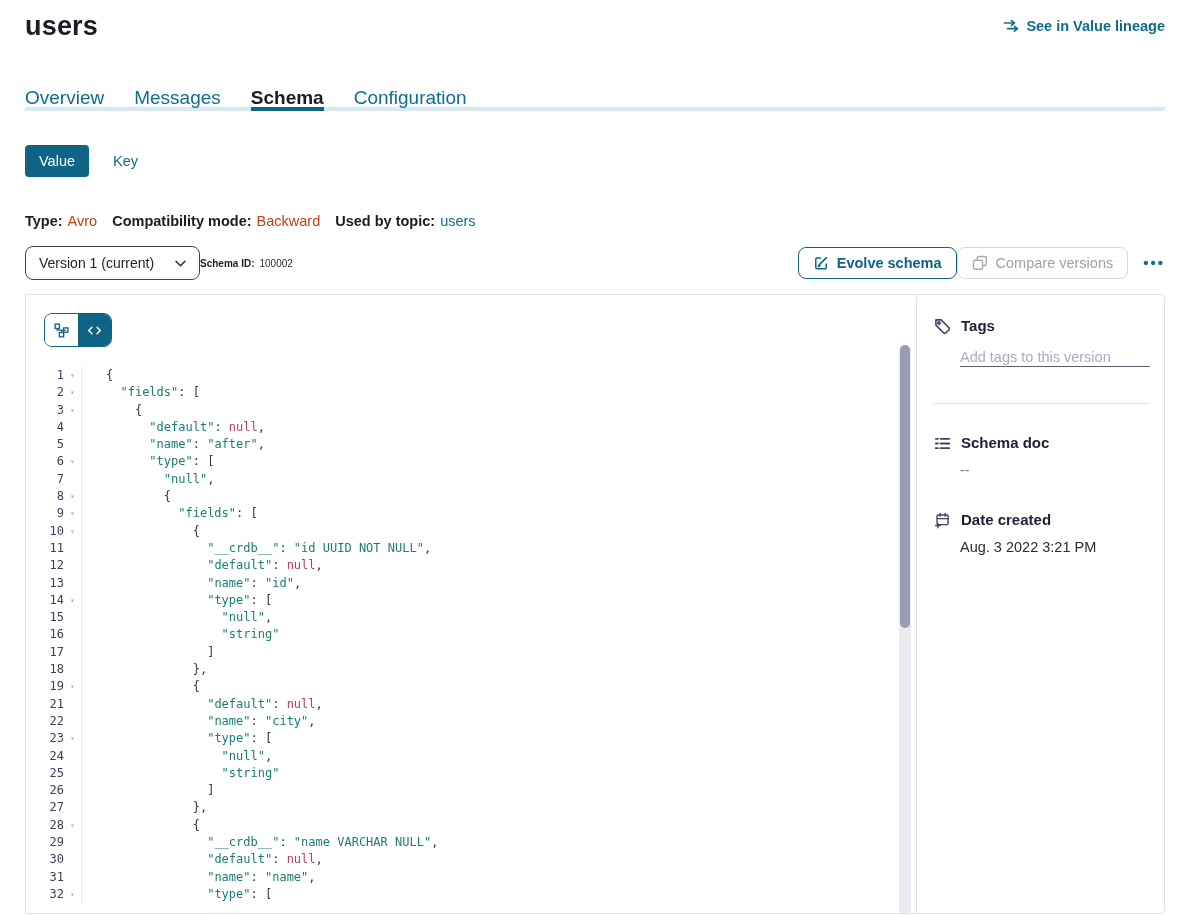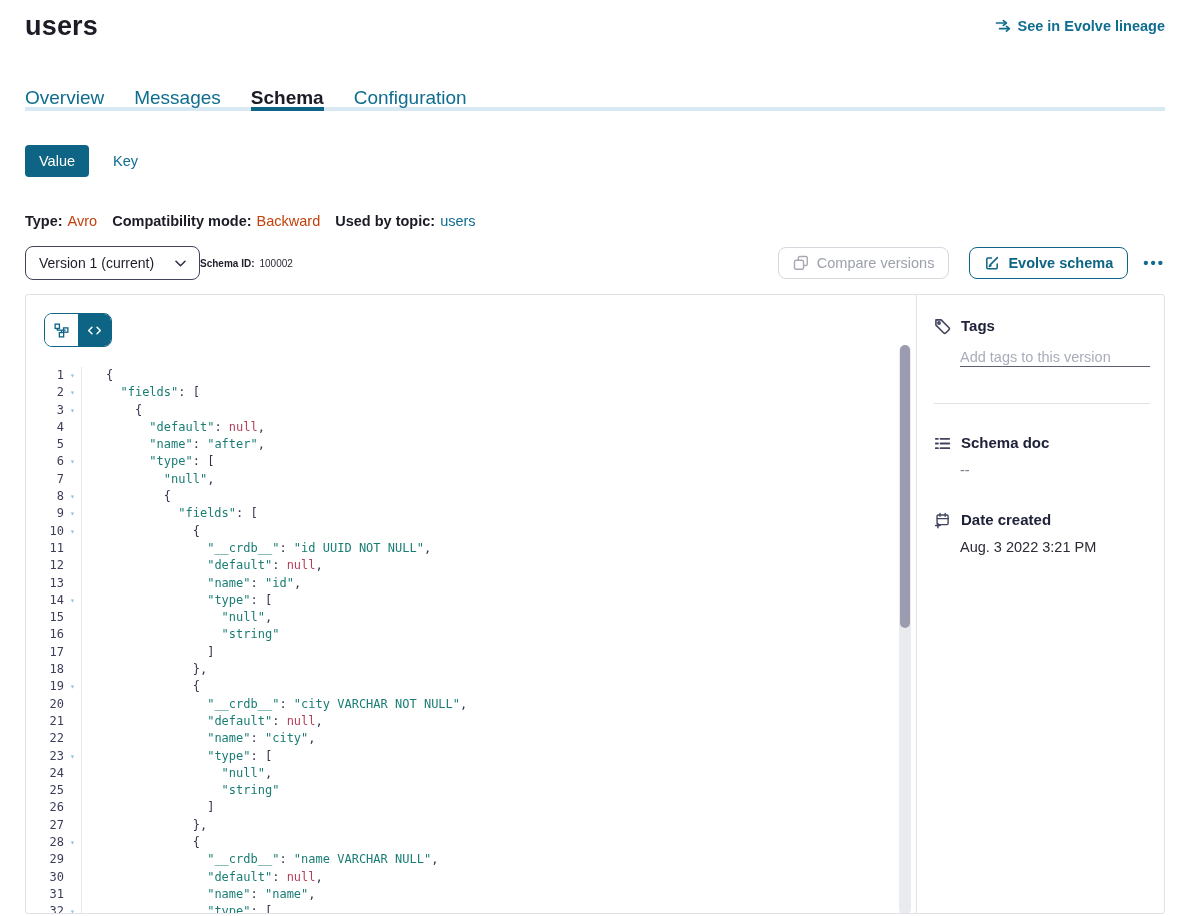--- a/index.html
+++ b/index.html
@@ -89,21 +89,21 @@
     <h1 class="title">users</h1>
     <a class="lineage">
       <span style="display:inline-flex">
         <svg width="16" height="16" viewBox="0 0 16 16" fill="none" stroke="currentColor" stroke-width="1.7" stroke-linecap="round" stroke-linejoin="round">
           <path d="M1.5 5 H10.6"></path>
             <path d="M8.4 2.6 L11.3 5 L8.4 7.4"></path>
           <path d="M4.6 10.7 H13.7"></path>
             <path d="M11.5 8.3 L14.4 10.7 L11.5 13.1"></path>
         </svg>
       </span>
-      <span>See in Evolve lineage</span>
+      <span>See in Value lineage</span>
     </a>
   </div>
 
   <div class="tabs">
     <div class="tab">Overview</div>
     <div class="tab">Messages</div>
     <div class="tab active">Schema</div>
     <div class="tab">Configuration</div>
   </div>
 
@@ -130,38 +130,38 @@
       <span style="display:inline-flex">
         <svg width="11" height="7" viewBox="0 0 11 7" fill="none" stroke="#2e3044" stroke-width="1.6" stroke-linecap="round" stroke-linejoin="round">
             <polyline points="1,1.3 5.5,5.7 10,1.3"></polyline>
           </svg>
       </span>
     </div>
     <span class="schema-id">
       <span class="b">Schema ID:</span><span class="v">100002</span>
     </span>
     <span class="spacer"></span>
-    <button class="btn disabled">
-      <span style="display:inline-flex">
-        <svg width="16" height="16" viewBox="0 0 16 16" fill="none" stroke="#a7aab3" stroke-width="1.4">
-          <rect x="5.3" y="1.5" width="9" height="9" rx="1.5"></rect>
-            <rect x="1.5" y="5.3" width="9" height="9" rx="1.5" fill="#fff"></rect>
-        </svg>
-      </span>
-      <span>Compare versions</span>
-    </button>
     <button class="btn outline">
       <span style="display:inline-flex">
         <svg width="16" height="16" viewBox="0 0 16 16" fill="none" stroke="currentColor" stroke-width="1.5" stroke-linecap="round" stroke-linejoin="round">
           <path d="M13.2 9 V12.5 a1.2 1.2 0 0 1 -1.2 1.2 H4 a1.2 1.2 0 0 1 -1.2 -1.2 V4.2 A1.2 1.2 0 0 1 4 3 H7.5"></path>
           <path d="M6.4 9.6 L13.4 2.6"></path>
             <path d="M6.1 10 l-0.8 1.5 1.6 -0.7 z" fill="currentColor"></path>
         </svg>
       </span>
       <span>Evolve schema</span>
+    </button>
+    <button class="btn disabled">
+      <span style="display:inline-flex">
+        <svg width="16" height="16" viewBox="0 0 16 16" fill="none" stroke="#a7aab3" stroke-width="1.4">
+          <rect x="5.3" y="1.5" width="9" height="9" rx="1.5"></rect>
+            <rect x="1.5" y="5.3" width="9" height="9" rx="1.5" fill="#fff"></rect>
+        </svg>
+      </span>
+      <span>Compare versions</span>
     </button>
     <span class="more">•••</span>
   </div>
 
   <div class="panel">
 
     <div class="editor">
       <div class="view-toggle">
         <button class="vt-btn">
           <span style="display:inline-flex">
@@ -196,21 +196,20 @@
           <div class="row"><span class="gutter"><span class="ln">10</span><span class="fold">▾</span></span><span class="src"><span class="tk-punc">            {</span></span></div>
           <div class="row"><span class="gutter"><span class="ln">11</span><span class="fold"></span></span><span class="src"><span class="tk-punc">              </span><span class="tk-str">"__crdb__"</span><span class="tk-punc">: </span><span class="tk-str">"id UUID NOT NULL"</span><span class="tk-punc">,</span></span></div>
           <div class="row"><span class="gutter"><span class="ln">12</span><span class="fold"></span></span><span class="src"><span class="tk-punc">              </span><span class="tk-str">"default"</span><span class="tk-punc">: </span><span class="tk-null">null</span><span class="tk-punc">,</span></span></div>
           <div class="row"><span class="gutter"><span class="ln">13</span><span class="fold"></span></span><span class="src"><span class="tk-punc">              </span><span class="tk-str">"name"</span><span class="tk-punc">: </span><span class="tk-str">"id"</span><span class="tk-punc">,</span></span></div>
           <div class="row"><span class="gutter"><span class="ln">14</span><span class="fold">▾</span></span><span class="src"><span class="tk-punc">              </span><span class="tk-str">"type"</span><span class="tk-punc">: [</span></span></div>
           <div class="row"><span class="gutter"><span class="ln">15</span><span class="fold"></span></span><span class="src"><span class="tk-punc">                </span><span class="tk-str">"null"</span><span class="tk-punc">,</span></span></div>
           <div class="row"><span class="gutter"><span class="ln">16</span><span class="fold"></span></span><span class="src"><span class="tk-punc">                </span><span class="tk-str">"string"</span></span></div>
           <div class="row"><span class="gutter"><span class="ln">17</span><span class="fold"></span></span><span class="src"><span class="tk-punc">              ]</span></span></div>
           <div class="row"><span class="gutter"><span class="ln">18</span><span class="fold"></span></span><span class="src"><span class="tk-punc">            },</span></span></div>
           <div class="row"><span class="gutter"><span class="ln">19</span><span class="fold">▾</span></span><span class="src"><span class="tk-punc">            {</span></span></div>
-          <div class="row"><span class="gutter"><span class="ln">20</span><span class="fold"></span></span><span class="src"><span class="tk-punc">              </span><span class="tk-str">"__crdb__"</span><span class="tk-punc">: </span><span class="tk-str">"city VARCHAR NOT NULL"</span><span class="tk-punc">,</span></span></div>
           <div class="row"><span class="gutter"><span class="ln">21</span><span class="fold"></span></span><span class="src"><span class="tk-punc">              </span><span class="tk-str">"default"</span><span class="tk-punc">: </span><span class="tk-null">null</span><span class="tk-punc">,</span></span></div>
           <div class="row"><span class="gutter"><span class="ln">22</span><span class="fold"></span></span><span class="src"><span class="tk-punc">              </span><span class="tk-str">"name"</span><span class="tk-punc">: </span><span class="tk-str">"city"</span><span class="tk-punc">,</span></span></div>
           <div class="row"><span class="gutter"><span class="ln">23</span><span class="fold">▾</span></span><span class="src"><span class="tk-punc">              </span><span class="tk-str">"type"</span><span class="tk-punc">: [</span></span></div>
           <div class="row"><span class="gutter"><span class="ln">24</span><span class="fold"></span></span><span class="src"><span class="tk-punc">                </span><span class="tk-str">"null"</span><span class="tk-punc">,</span></span></div>
           <div class="row"><span class="gutter"><span class="ln">25</span><span class="fold"></span></span><span class="src"><span class="tk-punc">                </span><span class="tk-str">"string"</span></span></div>
           <div class="row"><span class="gutter"><span class="ln">26</span><span class="fold"></span></span><span class="src"><span class="tk-punc">              ]</span></span></div>
           <div class="row"><span class="gutter"><span class="ln">27</span><span class="fold"></span></span><span class="src"><span class="tk-punc">            },</span></span></div>
           <div class="row"><span class="gutter"><span class="ln">28</span><span class="fold">▾</span></span><span class="src"><span class="tk-punc">            {</span></span></div>
           <div class="row"><span class="gutter"><span class="ln">29</span><span class="fold"></span></span><span class="src"><span class="tk-punc">              </span><span class="tk-str">"__crdb__"</span><span class="tk-punc">: </span><span class="tk-str">"name VARCHAR NULL"</span><span class="tk-punc">,</span></span></div>
           <div class="row"><span class="gutter"><span class="ln">30</span><span class="fold"></span></span><span class="src"><span class="tk-punc">              </span><span class="tk-str">"default"</span><span class="tk-punc">: </span><span class="tk-null">null</span><span class="tk-punc">,</span></span></div>

